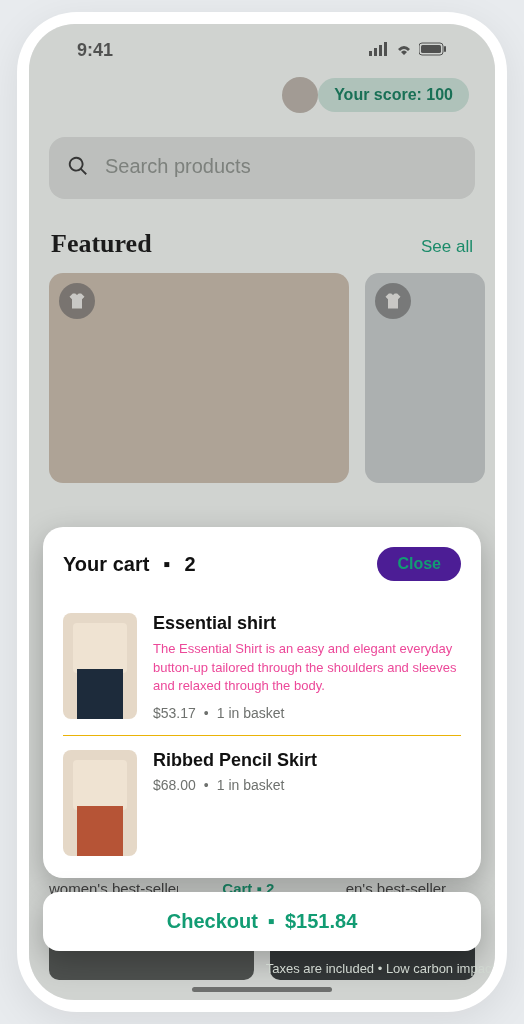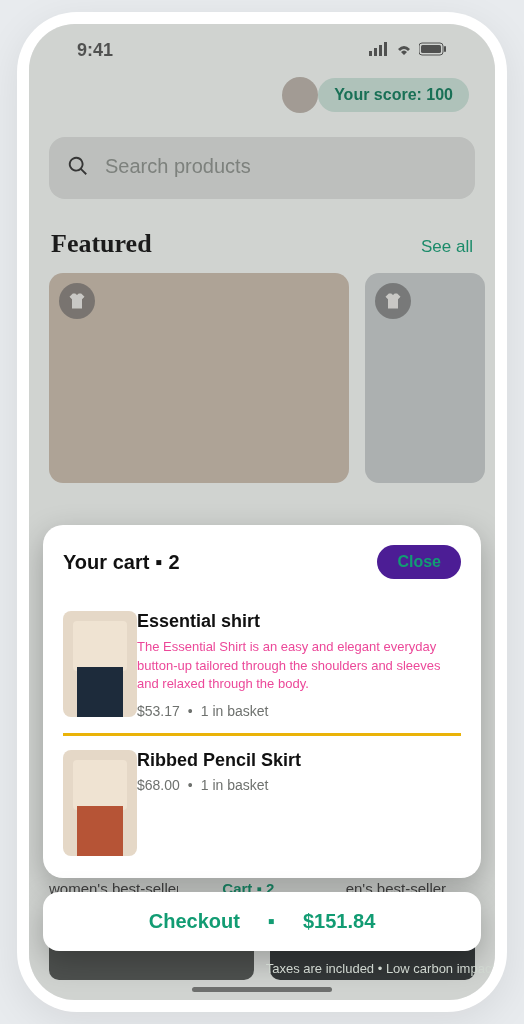--- a/index.html
+++ b/index.html
@@ -137,36 +137,36 @@
     padding: 20px 20px 8px;
     box-shadow: 0 10px 30px rgba(0,0,0,0.25);
     pointer-events: auto;
   }
   .cart-head {
     display: flex; justify-content: space-between; align-items: center;
     margin-bottom: 18px;
   }
   .cart-title {
     font-size: 20px; font-weight: 700; color: #111;
-    display: flex; gap: 6px; align-items: center;
+    display: flex; gap: 14px; align-items: center;
   }
   .close-btn {
     background: #4c1d95;
     color: #129c73;
     font-weight: 600;
     font-size: 16px;
     padding: 8px 20px;
     border-radius: 18px;
     border: none;
   }
   .cart-item {
-    display: flex; 
+    display: flex; gap: 16px;
     padding: 14px 0;
   }
-  .cart-item + .cart-item { border-top: 3px solid #eab308; }
+  .cart-item + .cart-item { border-top: 1px solid #eab308; }
   .thumb {
     width: 74px; height: 106px; border-radius: 8px;
     flex-shrink: 0;
     background: #e5d8c7;
     position: relative;
     overflow: hidden;
   }
   .thumb .top { position: absolute; top: 10px; left: 10px; right: 10px; height: 50px; background:#efe3d2; border-radius:4px;}
   .thumb .bot { position: absolute; bottom: 0; left: 14px; right: 14px; height: 50px;}
   .b-navy { background:#1d2b3b; }
@@ -180,21 +180,21 @@
     background: #fff;
     border-radius: 16px;
     margin: 14px 14px 0;
     padding: 18px;
     text-align: center;
     color: #129c73;
     font-size: 20px;
     font-weight: 700;
     box-shadow: 0 10px 30px rgba(0,0,0,0.25);
     pointer-events: auto;
-    display: flex; gap: 28px; justify-content: center; align-items: center;
+    display: flex; gap: 10px; justify-content: center; align-items: center;
   }
   .footnote {
     text-align: right;
     color: #cfd6cf;
     font-size: 13px;
     margin: 10px 0 24px;
   }
 </style>
 </head>
 <body>

